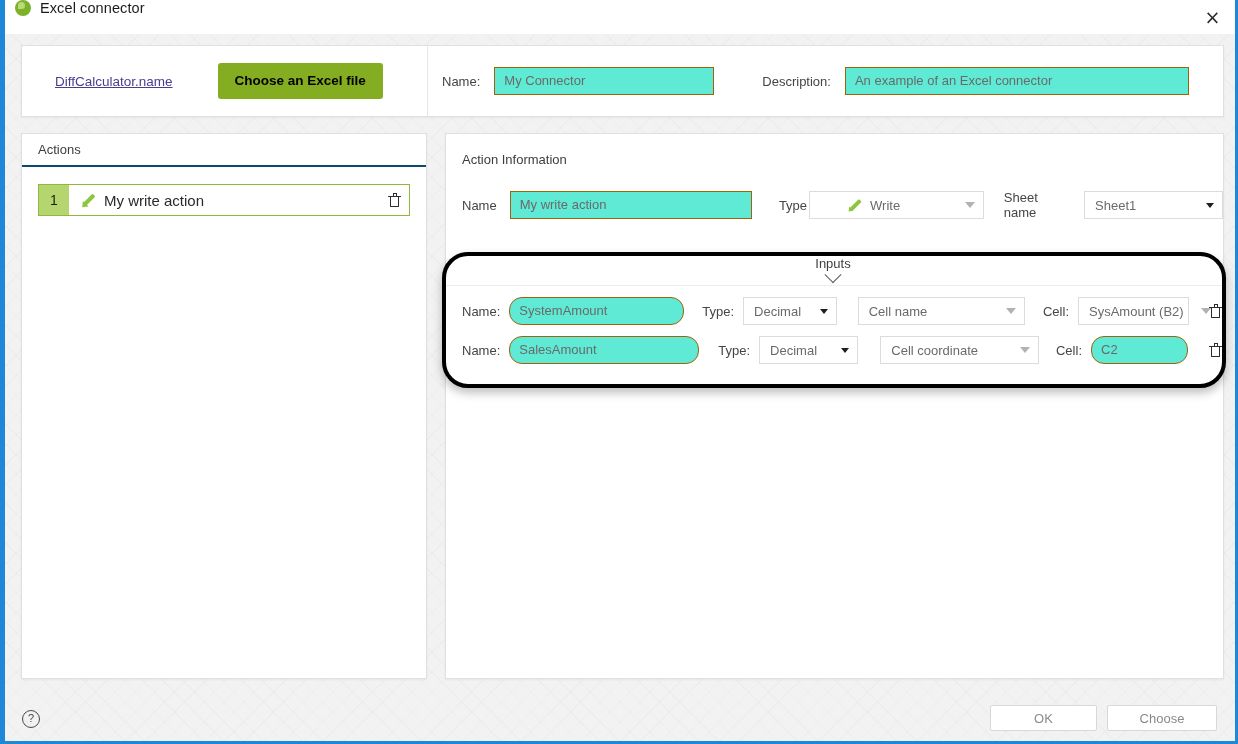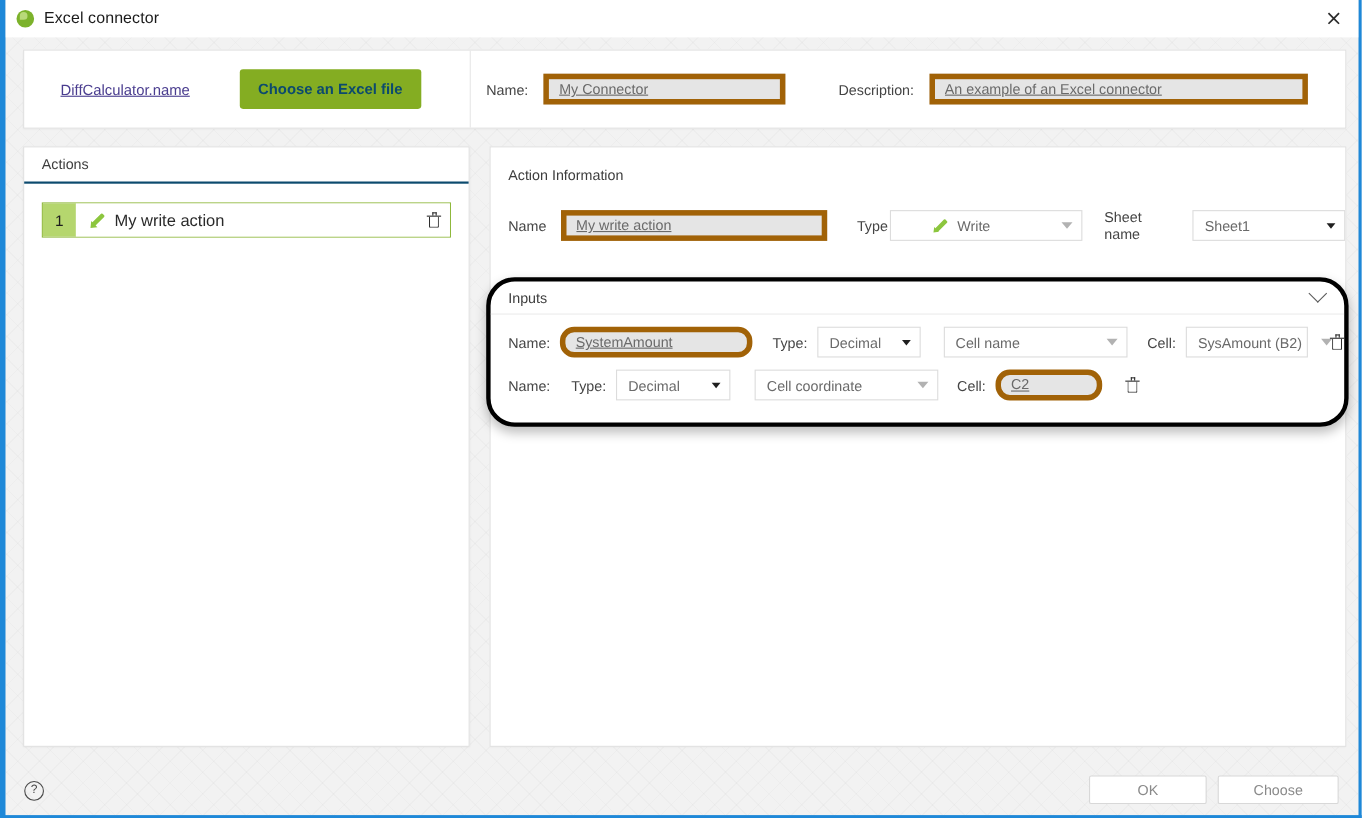--- a/index.html
+++ b/index.html
@@ -30,21 +30,20 @@
   }
 
   
   .titlebar {
     position: absolute;
     left: 0; top: 0;
     width: 1230px;
     height: 34px;
     background: #ffffff;
     display: flex;
-    align-items: center;
   }
   .title-icon {
     width: 16px; height: 16px;
     margin-left: 10px;
     border-radius: 50%;
     background: #7cb22b;
     position: relative;
   }
   .title-icon::after {
     content: "";
@@ -97,21 +96,21 @@
   .file-link {
     margin-left: 33px;
     font-size: 13.5px;
     color: #4a3d8f;
     text-decoration: underline;
     cursor: pointer;
   }
   .choose-btn {
     margin-left: 45px;
     background: #84ad22;
-    color: #0c4a6e;
+    color: #000000;
     font-size: 13.5px;
     font-weight: bold;
     border: none;
     border-radius: 3px;
     padding: 0 17px;
     height: 36px;
     line-height: 36px;
     cursor: pointer;
     font-family: "Liberation Sans", sans-serif;
   }
@@ -119,30 +118,29 @@
     flex: 1;
     display: flex;
     align-items: center;
     padding-left: 14px;
   }
   .fld-label {
     font-size: 13px;
     color: #454545;
   }
   .txtbox {
-    border: 5px solid #a16207;
-    background: #e5e5e5;
+    border: 1px solid #a16207;
+    background: #5eead4;
     font-size: 13px;
     color: #6a6a6a;
     height: 28px;
     line-height: 28px;
     padding: 0 9px;
     box-sizing: border-box;
     font-family: "Liberation Sans", sans-serif;
-    text-decoration: underline;
   }
   #conn-name { width: 220px; margin-left: 14px; }
   #conn-desc { width: 344px; margin-left: 14px; }
   .desc-label { margin-left: 48px; }
 
   
   .actions-card {
     position: absolute;
     left: 16px; top: 133px;
     width: 406px; height: 546px;
@@ -335,20 +333,21 @@
   }
   .inputs-head {
     height: 30px;
     border-bottom: 1px solid #ececec;
     display: flex;
     align-items: center;
     padding: 0 18px 0 16px;
     font-size: 13px;
     color: #3d3d3d;
     box-sizing: border-box;
+    flex-direction: column;
   }
   .inputs-head .sp { flex: 1; }
   .chev-collapse {
     width: 11px; height: 11px;
     border-right: 1.4px solid #5a5a5a;
     border-bottom: 1.4px solid #5a5a5a;
     transform: rotate(45deg) translate(-3px,-3px);
     cursor: pointer;
   }
   .in-row {
@@ -472,20 +471,21 @@
         <span class="val" style="flex:none;">SysAmount (B2)</span>
         <span class="chev-grey" style="margin-left:6px;"></span>
       </div>
       <span class="trash" style="margin-left:20px;">
           <span class="trash-lid"></span>
         </span>
     </div>
 
     <div class="in-row">
       <span class="lbl">Name:</span>
+      <input class="txtbox" style="width: 190px;" value="SalesAmount">
       <span class="lbl" style="margin-left:19px;">Type:</span>
       <div class="sel" style="width:104px; margin-left:9px;">
         <span class="val">Decimal</span>
         <span class="chev-dark"></span>
       </div>
       <div class="sel" style="width:167px; margin-left:22px;">
         <span class="val">Cell coordinate</span>
         <span class="chev-grey"></span>
       </div>
       <span class="lbl" style="margin-left:17px;">Cell:</span>

